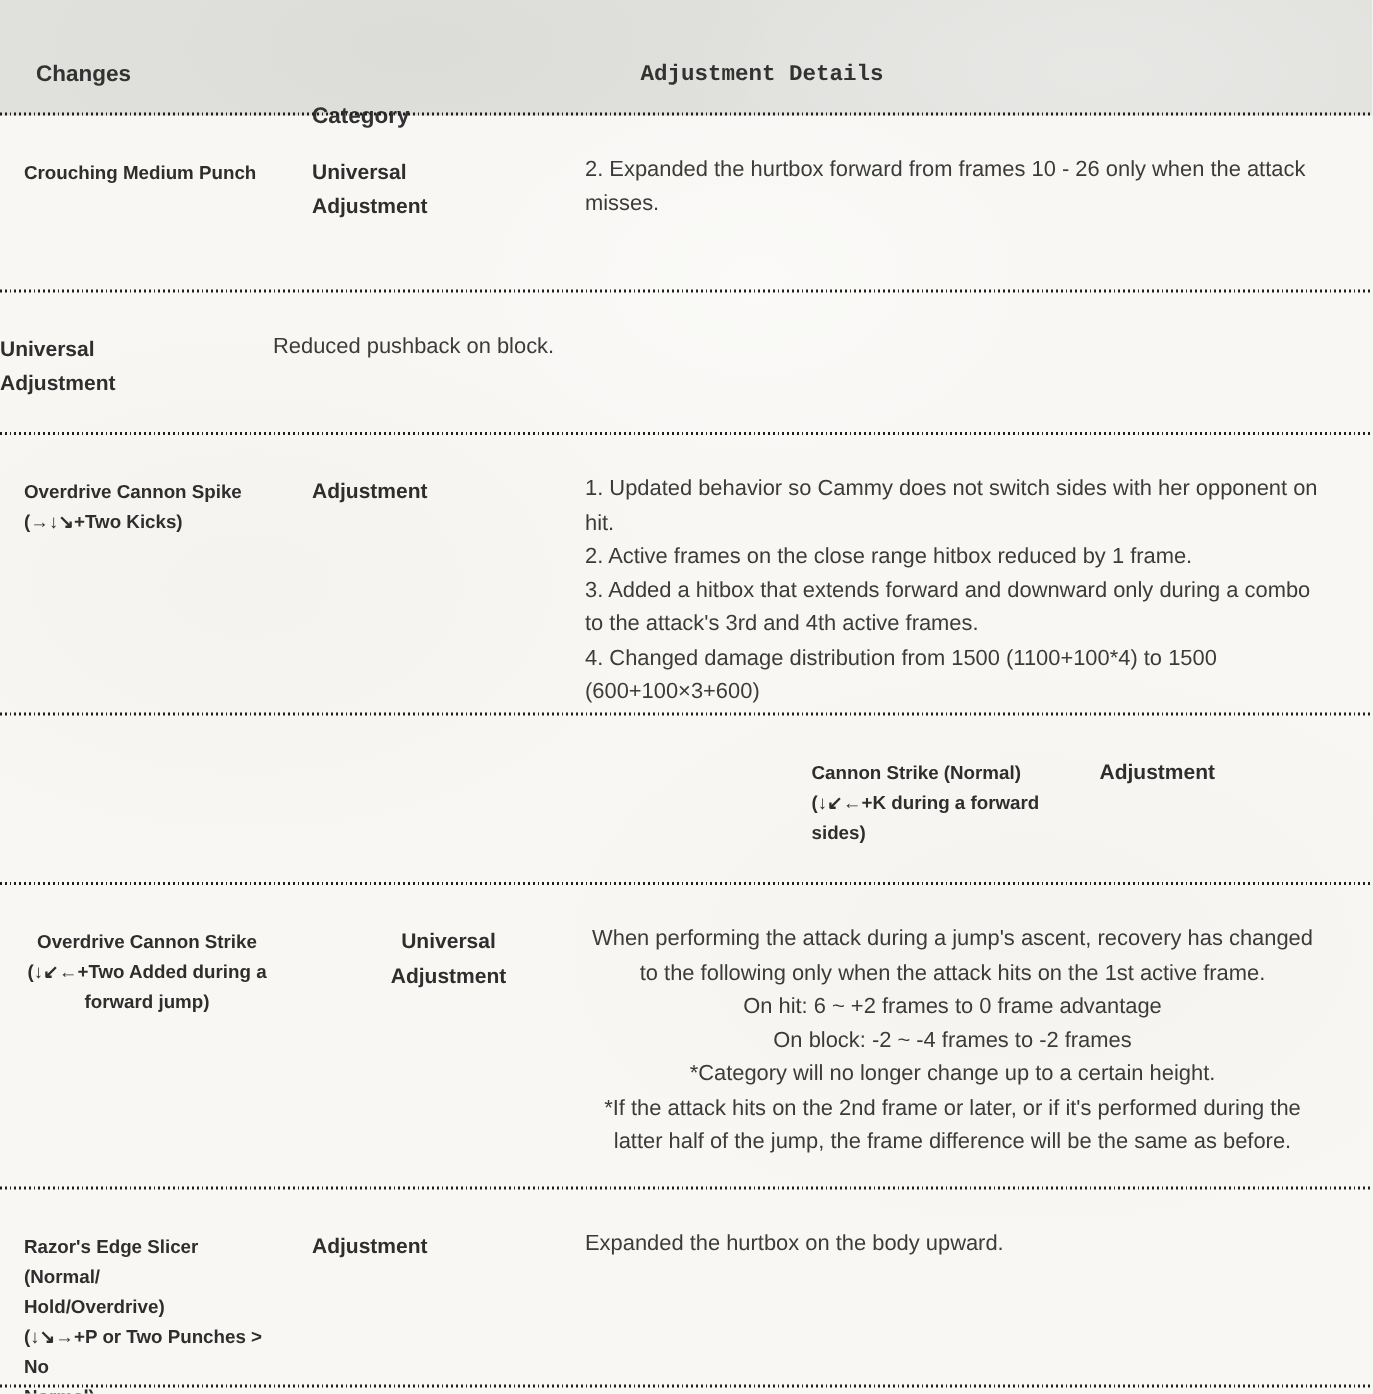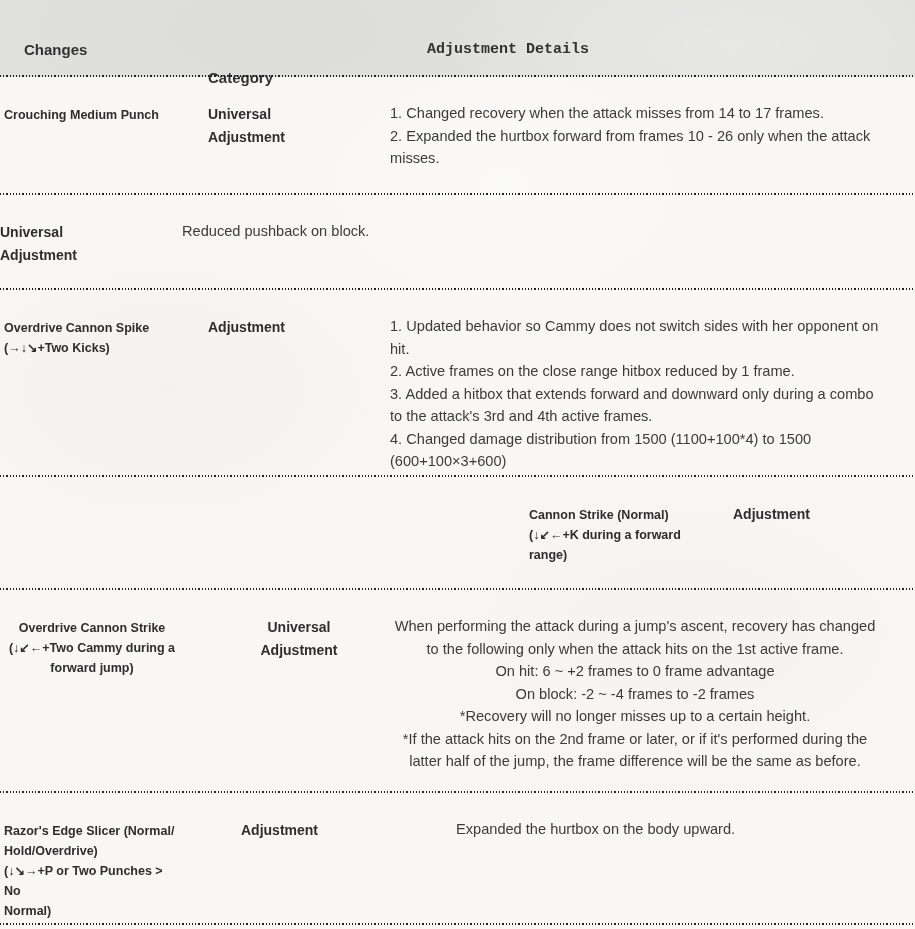--- a/index.html
+++ b/index.html
@@ -41,23 +41,23 @@
   .thead .c3{padding-left:37px;font-family:Liberation Mono, monospace;}
   
   .row{
     position:relative;display:flex;box-sizing:border-box;padding-top:28px;
   }
   #rows .row:nth-child(1){height:118px;}
   #rows .row:nth-child(2){height:95px;}
   #rows .row:nth-child(3){height:187px;}
   #rows .row:nth-child(4){height:113px;justify-content:flex-end;}
   #rows .row:nth-child(5){height:203px;text-align:center;}
-  #rows .row:nth-child(6){height:132px;gap:33px;}
+  #rows .row:nth-child(6){height:132px;}
   .row .c1{
-    padding-left:4px;padding-right:28px;
+    padding-left:16px;padding-right:28px;
     font-weight:bold;font-size:12.5px;line-height:20px;color:#2e2e2e;
   }
   .row .c2{
     font-weight:bold;font-size:14px;line-height:23px;color:#2e2e2e;margin-top:-2px;
   }
   .row .c3{
     font-size:14.6px;line-height:22.5px;color:#3b3b3b;margin-top:-3px;
   }
 </style>
 </head>
@@ -72,21 +72,20 @@
   <div id="rows">
   <div class="row">
     <div class="c1">
           <div>Crouching Medium Punch</div>
         </div>
     <div class="c2">
           <div>Universal</div>
           <div>Adjustment</div>
         </div>
     <div class="c3">
-          <div>1. Changed recovery when the attack misses from 14 to 17 frames.</div>
           <div>2. Expanded the hurtbox forward from frames 10 - 26 only when the attack misses.</div>
         </div>
   </div>
 
   <div class="row">
     <div class="c2">
           <div>Universal</div>
           <div>Adjustment</div>
         </div>
     <div class="c3">
@@ -107,42 +106,42 @@
           <div>2. Active frames on the close range hitbox reduced by 1 frame.</div>
           <div>3. Added a hitbox that extends forward and downward only during a combo to the attack's 3rd and 4th active frames.</div>
           <div>4. Changed damage distribution from 1500 (1100+100*4) to 1500 (600+100×3+600)</div>
         </div>
   </div>
 
   <div class="row">
     <div class="c1">
           <div>Cannon Strike (Normal)</div>
           <div>(↓↙←+K during a forward</div>
-          <div>range)</div>
+          <div>sides)</div>
         </div>
     <div class="c2">
           <div>Adjustment</div>
         </div>
   </div>
 
   <div class="row">
     <div class="c1">
           <div>Overdrive Cannon Strike</div>
-          <div>(↓↙←+Two Cammy during a</div>
+          <div>(↓↙←+Two Added during a</div>
           <div>forward jump)</div>
         </div>
     <div class="c2">
           <div>Universal</div>
           <div>Adjustment</div>
         </div>
     <div class="c3">
           <div>When performing the attack during a jump's ascent, recovery has changed to the following only when the attack hits on the 1st active frame.</div>
           <div>On hit: 6 ~ +2 frames to 0 frame advantage</div>
           <div>On block: -2 ~ -4 frames to -2 frames</div>
-          <div>*Recovery will no longer misses up to a certain height.</div>
+          <div>*Category will no longer change up to a certain height.</div>
           <div>*If the attack hits on the 2nd frame or later, or if it's performed during the latter half of the jump, the frame difference will be the same as before.</div>
         </div>
   </div>
 
   <div class="row">
     <div class="c1">
           <div>Razor's Edge Slicer (Normal/</div>
           <div>Hold/Overdrive)</div>
           <div>(↓↘→+P or Two Punches &gt; No</div>
           <div>Normal)</div>

